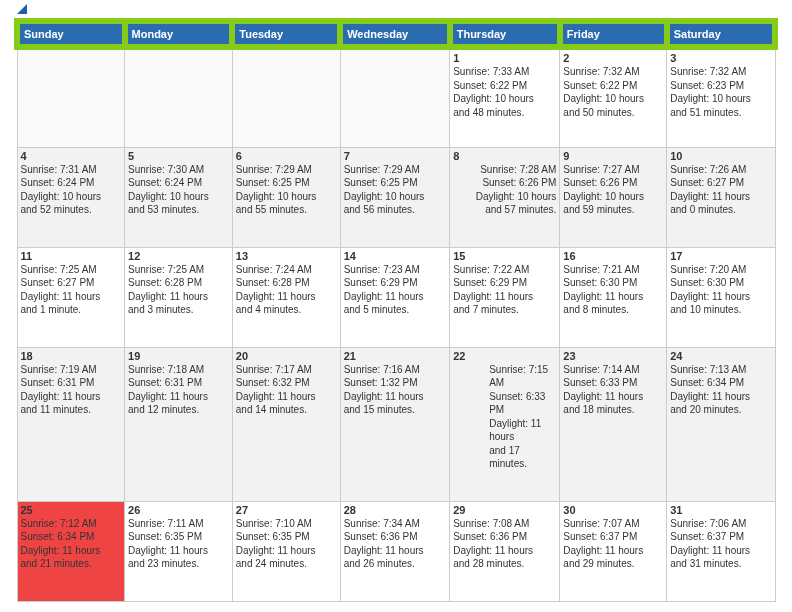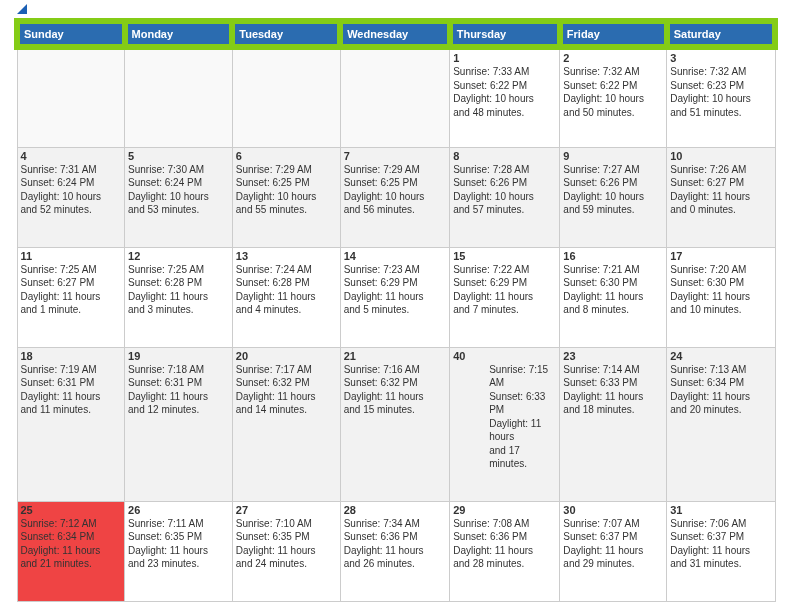--- a/index.html
+++ b/index.html
@@ -183,21 +183,21 @@
           </td>
           <td style="background: rgb(242, 242, 242);">
             <span class="day-number">7</span>
             <div class="day-info" style="white-space: pre-line;">Sunrise: 7:29 AM
 Sunset: 6:25 PM
 Daylight: 10 hours
 and 56 minutes.</div>
           </td>
           <td style="background: rgb(242, 242, 242);">
             <span class="day-number">8</span>
-            <div class="day-info" style="white-space: pre-line;">Sunrise: 7:28 AM
+            <div class="day-info" style="white-space: pre-line; text-align: right;">Sunrise: 7:28 AM
 Sunset: 6:26 PM
 Daylight: 10 hours
 and 57 minutes.</div>
           </td>
           <td style="background: rgb(242, 242, 242);">
             <span class="day-number">9</span>
             <div class="day-info" style="white-space: pre-line;">Sunrise: 7:27 AM
 Sunset: 6:26 PM
 Daylight: 10 hours
 and 59 minutes.</div>
@@ -279,26 +279,26 @@
           <td style="background: rgb(242, 242, 242);">
             <span class="day-number">20</span>
             <div class="day-info" style="white-space: pre-line;">Sunrise: 7:17 AM
 Sunset: 6:32 PM
 Daylight: 11 hours
 and 14 minutes.</div>
           </td>
           <td style="background: rgb(242, 242, 242);">
             <span class="day-number">21</span>
             <div class="day-info" style="white-space: pre-line;">Sunrise: 7:16 AM
-Sunset: 6:32 PM
+Sunset: 1:32 PM
 Daylight: 11 hours
 and 15 minutes.</div>
           </td>
           <td style="background: rgb(242, 242, 242);">
-            <span class="day-number">40</span>
+            <span class="day-number">22</span>
             <div class="day-info" style="white-space: pre-line; margin-left: 36px;">Sunrise: 7:15 AM
 Sunset: 6:33 PM
 Daylight: 11 hours
 and 17 minutes.</div>
           </td>
           <td style="background: rgb(242, 242, 242);">
             <span class="day-number">23</span>
             <div class="day-info" style="white-space: pre-line;">Sunrise: 7:14 AM
 Sunset: 6:33 PM
 Daylight: 11 hours

